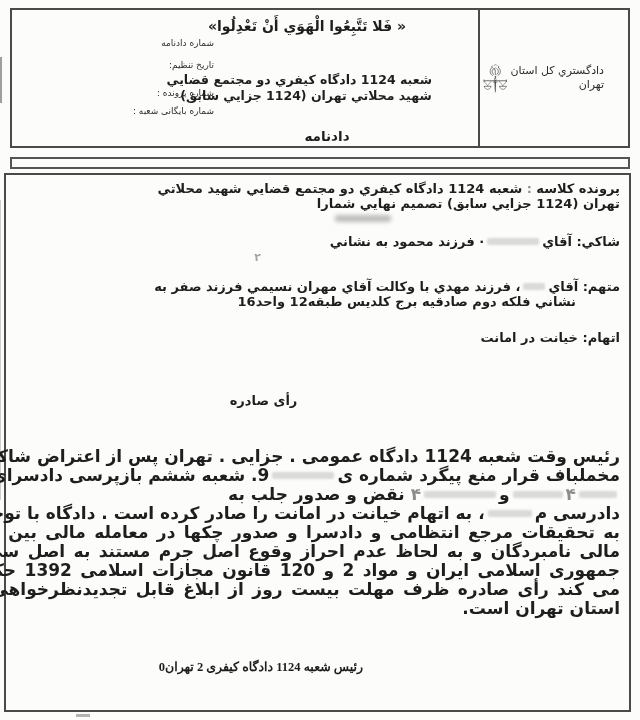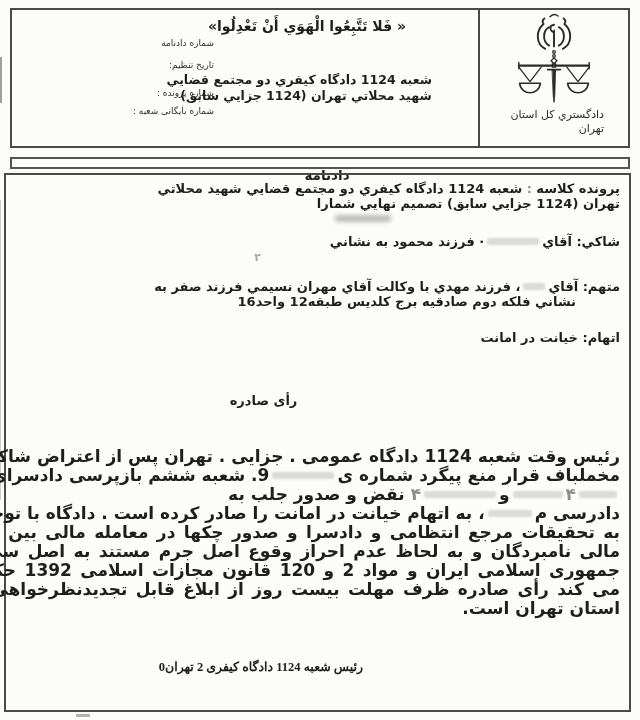--- a/index.html
+++ b/index.html
@@ -5,28 +5,28 @@
   html,body{margin:0;padding:0;}
   .page{position:relative;width:640px;height:720px;background:#fcfcfa;overflow:hidden;
         font-family:"DejaVu Sans",sans-serif;color:#1e1e1e;}
   .abs{position:absolute;}
   .b{font-weight:bold;}
   .nw{white-space:nowrap;}
   .box{border:2px solid #4a4a4a;box-sizing:border-box;background:transparent;}
   
   .hdr{left:10px;top:8px;width:620px;height:140px;}
   .embcol{position:absolute;right:0;top:0;width:148px;height:100%;border-left:2px solid #4a4a4a;
-          display:flex;flex-direction:column;align-items:center;}
+          display:flex;flex-direction:row;align-items:center;}
   .embsvg{margin-top:2px;}
   .org{width:100%;box-sizing:border-box;padding-right:24px;direction:rtl;text-align:right;
        font-size:11px;line-height:14px;color:#2b2b2b;}
   .verse{left:170px;top:8px;width:250px;text-align:center;font-size:14px;}
   .lbl{left:106px;width:76px;font-size:9px;color:#2e2e2e;direction:rtl;text-align:right;white-space:nowrap;margin-left:20px;}
   .court{left:168px;top:62px;width:252px;text-align:center;font-size:12.5px;line-height:15.5px;direction:rtl;}
-  .doctitle{left:235px;top:118px;width:160px;text-align:center;font-size:13.5px;margin-top:39px;}
+  .doctitle{left:235px;top:118px;width:160px;text-align:center;font-size:13.5px;}
   
   .strip{left:10px;top:157px;width:620px;height:12px;border:2px solid #555;box-sizing:border-box;}
   .bodybox{left:4px;top:173px;width:627px;height:539px;direction:rtl;font-size:13px;}
   .bline{position:absolute;right:9px;left:9px;white-space:nowrap;}
   .row{display:flex;align-items:baseline;}
   .row > span{flex-shrink:0;}
   .gap{flex-shrink:1;display:inline-block;}
   .smg{background:rgba(115,115,115,.25);filter:blur(1.3px);height:7px;border-radius:2px;
        align-self:center;margin:0 3px;}
   .faint{opacity:.5;}

